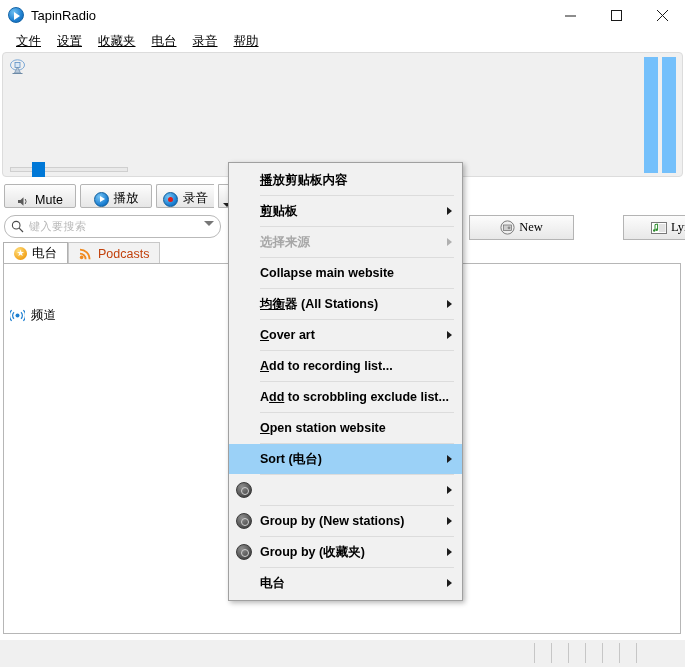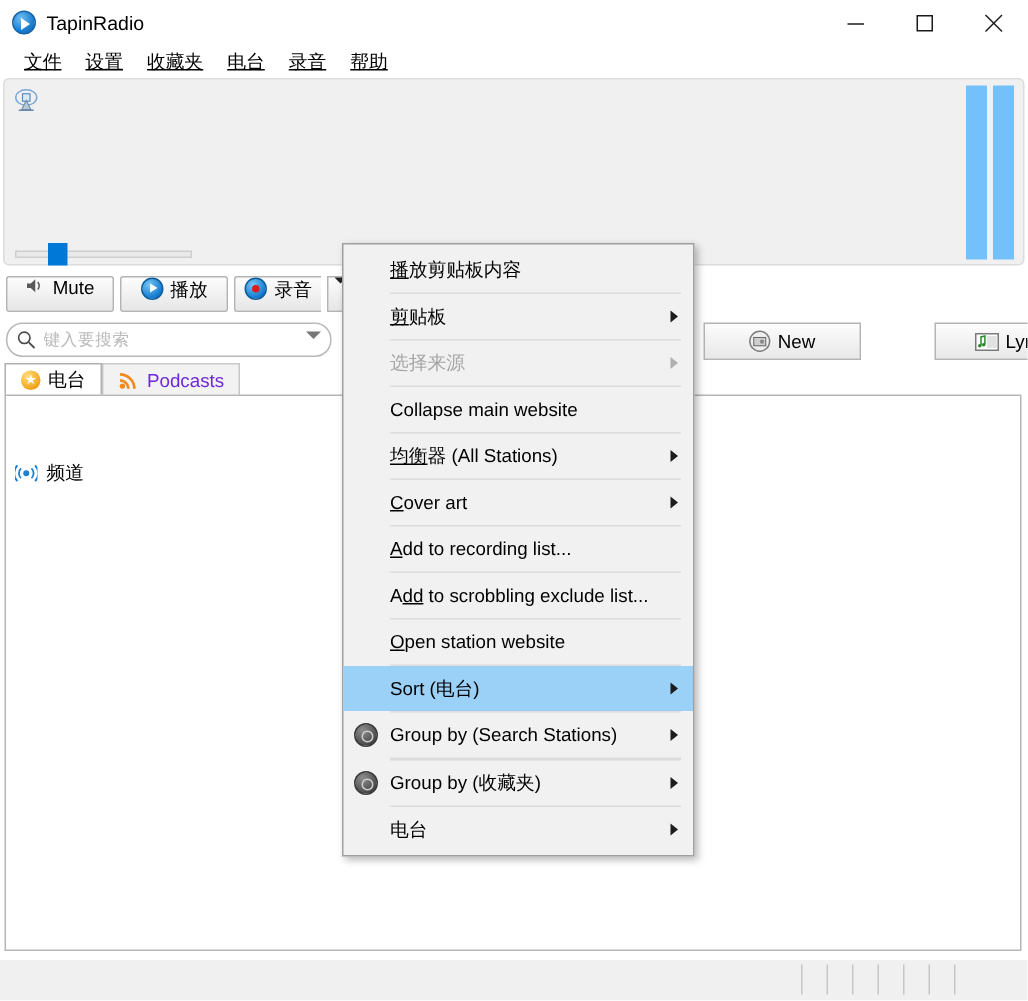--- a/index.html
+++ b/index.html
@@ -40,21 +40,21 @@
   .vu{position:absolute;right:6px;top:4px;width:32px;height:116px;display:flex;gap:4px;}
   .vu i{display:block;width:14px;height:100%;background:#74c0fb;}
   
   .slider-wrap{position:absolute;left:10px;top:162px;width:120px;height:14px;}
   .slider-track{position:absolute;left:0;top:5px;width:118px;height:5px;
     background:#e9e9e9;border:1px solid #cfcfcf;box-sizing:border-box;}
   .slider-thumb{position:absolute;left:22px;top:0;width:13px;height:15px;background:#0078d7;}
   
   .transport{position:absolute;left:4px;top:184px;display:flex;gap:4px;align-items:center;}
   .tbtn{height:24px;background:linear-gradient(#fdfdfd,#e6e6e6);
-    border:1px solid #b4b4b4;border-radius:2px;display:flex;align-items:flex-start;
+    border:1px solid #b4b4b4;border-radius:2px;display:flex;align-items:flex-end;
     justify-content:center;gap:5px;font-size:12.5px;color:#000;padding:0 9px;box-sizing:border-box;}
   .tbtn.mute{width:72px;}
   .tbtn.play{width:72px;}
   .tbtn.rec{width:58px;padding:0 6px;border-right:none;border-radius:2px 0 0 2px;}
   .tbtn.arrow{width:18px;padding:0;border-radius:0 2px 2px 0;}
   .ic-speaker{width:13px;height:11px;position:relative;display:inline-block;}
   .ic-play{width:15px;height:15px;border-radius:50%;
     background:radial-gradient(circle at 35% 30%,#79c6f5 0%,#1b7fd2 65%,#0b5ca6 100%);
     border:1px solid #0f5e9c;box-sizing:border-box;position:relative;}
   .ic-play::after{content:"";position:absolute;left:5px;top:3px;
@@ -69,44 +69,44 @@
   
   .searchbox{position:absolute;left:4px;top:215px;width:217px;height:23px;
     background:#fff;border:1px solid #b9b9b9;border-radius:11px;box-sizing:border-box;
     display:flex;align-items:center;padding:0 6px;}
   .search-ph{font-size:11px;color:#b9b9b9;margin-left:5px;letter-spacing:.5px;}
   .search-caret{position:absolute;left:204px;top:221px;width:0;height:0;
     border-left:5px solid transparent;border-right:5px solid transparent;border-top:5px solid #777;}
   
   .rbtn{position:absolute;top:215px;height:23px;
     background:linear-gradient(#fcfcfc,#e8e8e8);border:1px solid #b4b4b4;
-    display:flex;align-items:center;justify-content:center;gap:4px;font-size:12.5px;}
+    display:flex;align-items:center;justify-content:center;gap:4px;font-size:12.5px;font-family:Liberation Serif, serif;}
   .rbtn.new{left:469px;width:103px;}
   .rbtn.lyr{left:576px;width:105px;margin-left:47px;}
   
   .tabs{position:absolute;left:3px;top:242px;height:22px;display:flex;}
   .tab{height:22px;display:flex;align-items:center;gap:5px;padding:0 10px;font-size:12.5px;
     border:1px solid #c8c8c8;border-bottom:none;box-sizing:border-box;}
   .tab.active{background:#fff;border-color:#b0b0b0;}
-  .tab.inactive{background:#f2f2f2;color:#6d28d9;}
+  .tab.inactive{background:#f2f2f2;color:#c2410c;}
   .star-ico{width:13px;height:13px;border-radius:50%;
     background:radial-gradient(circle at 35% 30%,#ffdf7e,#f2a31c 70%,#d2850b);
     display:flex;align-items:center;justify-content:center;color:#fff;font-size:9px;line-height:1;}
   
   .listpanel{position:absolute;left:3px;top:263px;width:678px;height:371px;
     background:#fff;border:1px solid #b6b6b6;box-sizing:border-box;}
   .list-row{display:flex;align-items:center;gap:6px;padding:4px 6px;font-size:12.5px;margin-top:39px;}
   .chev-up{position:absolute;left:152px;top:258px;font-size:11px;color:#666;}
   
   .statusbar{position:absolute;left:0;top:640px;width:685px;height:27px;background:#f0f0f0;}
   .st-seg{position:absolute;top:3px;width:1px;height:20px;background:#c6c6c6;}
   
   .ctxmenu{position:absolute;left:228px;top:162px;width:235px;
     background:#f1f1f1;border:1px solid #a0a0a0;box-sizing:border-box;
-    box-shadow:2px 2px 5px rgba(0,0,0,.28);padding:2px 0;}
+    box-shadow:2px 2px 5px rgba(0,0,0,.28);padding:2px 0;font-weight:bold;}
   .ctx-item{position:relative;height:30px;display:flex;align-items:center;
     font-size:12.5px;color:#000;box-sizing:border-box;}
   .ctx-item .lbl{margin-left:31px;white-space:nowrap;}
   .ctx-item.sel{background:#9bd1f7;}
   .ctx-item.disabled .lbl{color:#a6a6a6;}
   .ctx-sep{height:1px;background:#dcdcdc;margin:0 8px 0 31px;}
   .ctx-arrow{position:absolute;right:10px;top:50%;transform:translateY(-50%);
     width:0;height:0;border-top:4px solid transparent;border-bottom:4px solid transparent;
     border-left:5px solid #1c1c1c;}
   .ctx-arrow.dim{border-left-color:#b0b0b0;}
@@ -314,25 +314,29 @@
   <div class="ctx-sep"></div>
 
   <div class="ctx-item sel">
     <span class="lbl">Sort (电台)</span>
     <span class="ctx-arrow"></span>
   </div>
   <div class="ctx-sep"></div>
 
   <div class="ctx-item">
     <span class="grp-ico"></span>
-    <span class="lbl">Group by (Search Stations)</span>
-    <span class="ctx-arrow"></span>
-  </div>
-  <div class="ctx-sep"></div>
-
+    <span class="ctx-arrow"></span>
+  </div>
+  <div class="ctx-sep"></div>
+
+  <div class="ctx-item">
+    <span class="grp-ico"></span>
+    <span class="lbl">Group by (New stations)</span>
+    <span class="ctx-arrow"></span>
+  </div>
   <div class="ctx-sep"></div>
 
   <div class="ctx-item">
     <span class="grp-ico"></span>
     <span class="lbl">Group by (收藏夹)</span>
     <span class="ctx-arrow"></span>
   </div>
   <div class="ctx-sep"></div>
 
   <div class="ctx-item">

